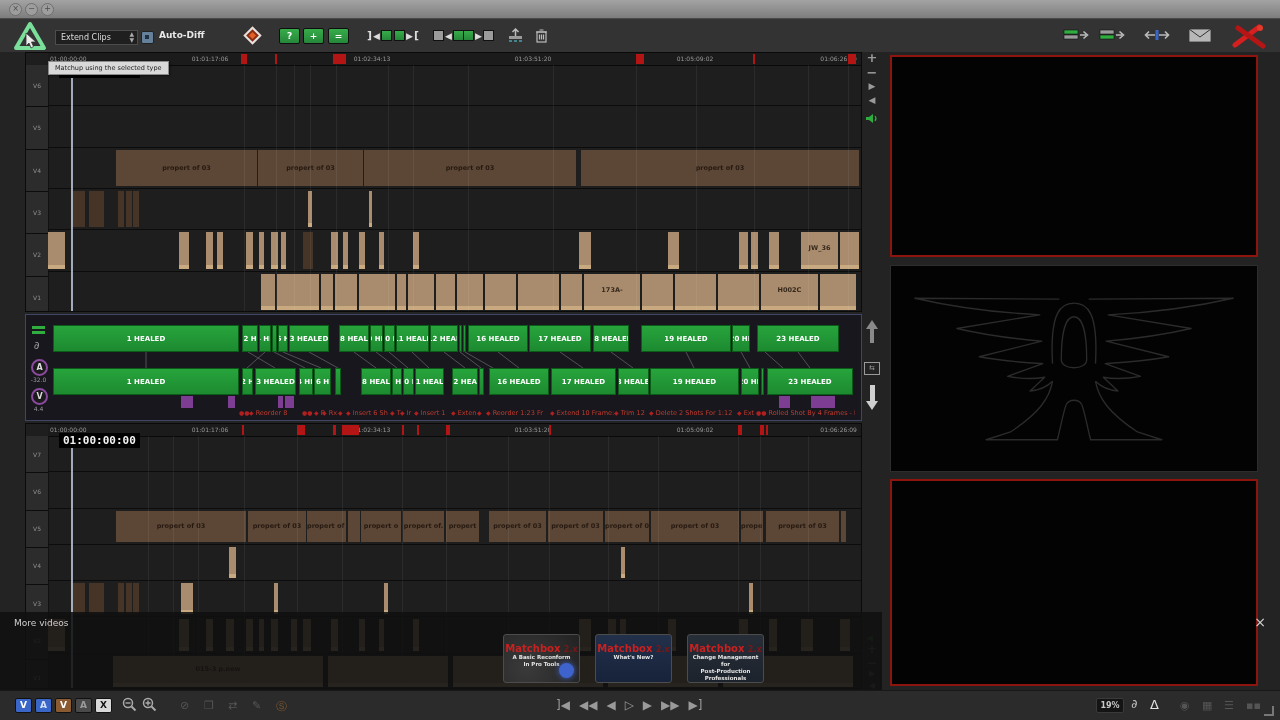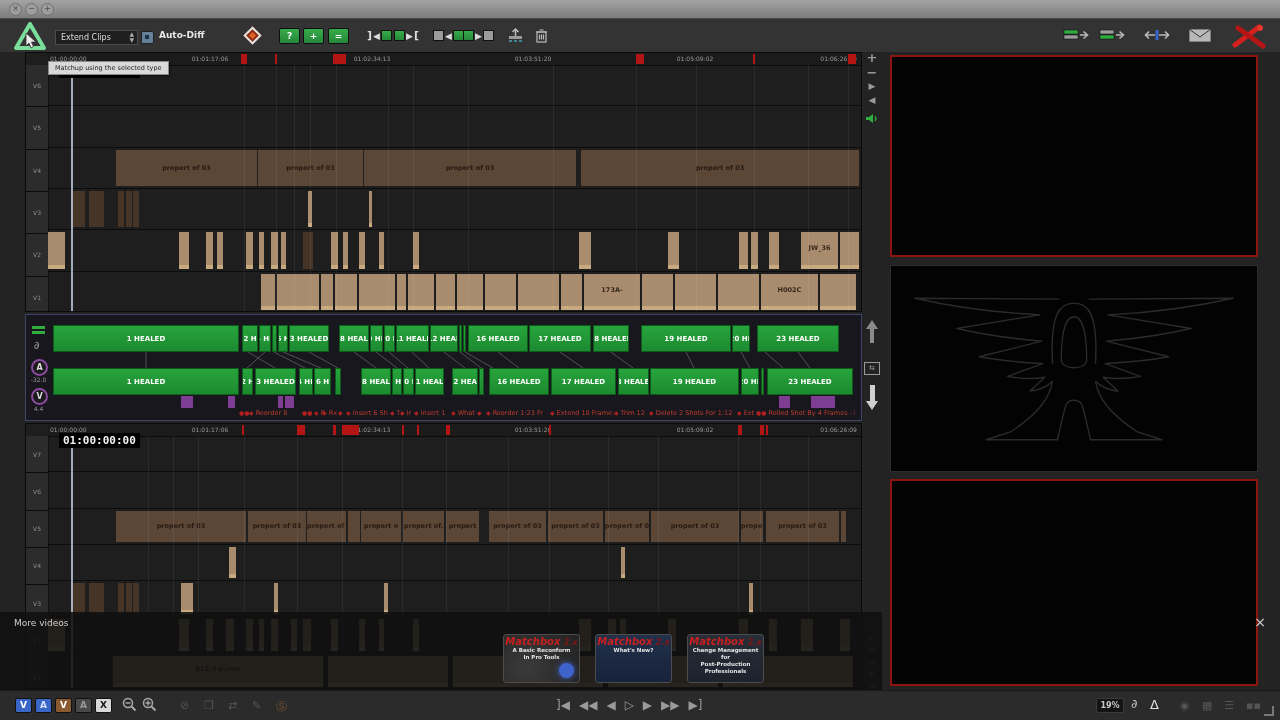--- a/index.html
+++ b/index.html
@@ -93,21 +93,21 @@
   #viewer3{top:479px;height:207px;border:2px solid #8c150f;}
   
   #morevideos{position:absolute;left:0;top:612px;width:882px;height:78px;background:rgba(16,16,16,.88);z-index:20;}
   #mv-label{position:absolute;left:14px;top:6px;font-size:9px;color:#cfcfcf;}
   #mv-cards{position:absolute;left:503px;top:22px;display:flex;gap:15px;}
   .card{position:relative;width:75px;height:47px;border:1px solid #4c4c4c;border-radius:3px;
     overflow:hidden;text-align:center;}
   .card0{background:radial-gradient(circle at 30% 70%,#3a3a3a,#222);}
   .card1{background:linear-gradient(#22304a,#17233a);}
   .card2{background:linear-gradient(#272e38,#1d232c);}
-  .mb-title{font-size:10px;font-weight:bold;color:#c92020;margin-top:1px;font-style:italic;}
+  .mb-title{font-size:10px;font-weight:bold;color:#c92020;margin-top:8px;}
   .mb-ver{font-size:8px;font-weight:bold;color:#7c1717;}
   .mb-line{font-size:5.5px;font-weight:bold;color:#e4e4e4;line-height:7px;}
   .bluedot{position:absolute;right:5px;bottom:4px;width:15px;height:15px;border-radius:50%;
     background:#3f63cc;box-shadow:0 0 6px #3f63cc;}
   #mv-close{position:absolute;left:1251px;top:613px;width:18px;height:18px;color:#d2d2d2;
     font-size:14px;line-height:18px;text-align:center;z-index:30;}
   
   #bottombar{position:absolute;left:0;top:690px;width:1280px;height:30px;background:#2b2b2b;border-top:1px solid #181818;}
   #trackbtns{position:absolute;left:15px;top:7px;display:flex;gap:3px;}
   .tbtn{width:15px;height:13px;border-radius:2px;font-size:9px;font-weight:bold;text-align:center;line-height:13px;border:1px solid #111;}
@@ -418,21 +418,21 @@
           <div class="chitem" style="left: 186px;"><span class="g">●●</span><span></span></div>
           <div class="chitem" style="left: 196px;"><span class="g">◆</span><span>Reorder 8</span></div>
           <div class="chitem" style="left: 249px;"><span class="g">●●</span><span></span></div>
           <div class="chitem" style="left: 261px;"><span class="g">◆</span><span>R</span></div>
           <div class="chitem" style="left: 269px;"><span class="g">◆</span><span>Rx</span></div>
           <div class="chitem" style="left: 285px;"><span class="g">◆</span><span></span></div>
           <div class="chitem" style="left: 293px;"><span class="g">◆</span><span>Insert 6 Sh</span></div>
           <div class="chitem" style="left: 337px;"><span class="g">◆</span><span>T</span></div>
           <div class="chitem" style="left: 347px;"><span class="g">◆</span><span>Ir</span></div>
           <div class="chitem" style="left: 361px;"><span class="g">◆</span><span>Insert 1</span></div>
-          <div class="chitem" style="left: 398px;"><span class="g">◆</span><span>What</span></div>
+          <div class="chitem" style="left: 398px;"><span class="g">◆</span><span>Exten</span></div>
           <div class="chitem" style="left: 424px;"><span class="g">◆</span><span></span></div>
           <div class="chitem" style="left: 433px;"><span class="g">◆</span><span>Reorder 1:23  Fr</span></div>
           <div class="chitem" style="left: 497px;"><span class="g">◆</span><span>Extend 10 Frame:</span></div>
           <div class="chitem" style="left: 561px;"><span class="g">◆</span><span>Trim 12</span></div>
           <div class="chitem" style="left: 596px;"><span class="g">◆</span><span>Delete 2 Shots For 1:12</span></div>
           <div class="chitem" style="left: 684px;"><span class="g">◆</span><span>Ext</span></div>
           <div class="chitem" style="left: 703px;"><span class="g">●●</span><span>Rolled Shot By 4 Frames - E</span></div>
         </div>
     </div>
   </div>

